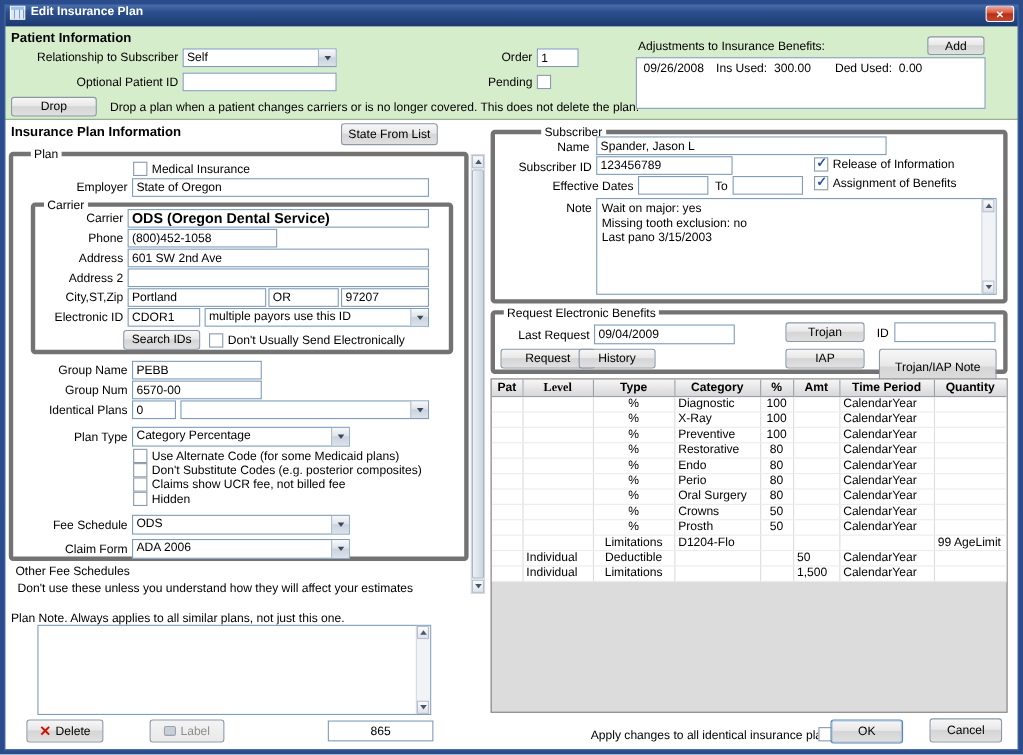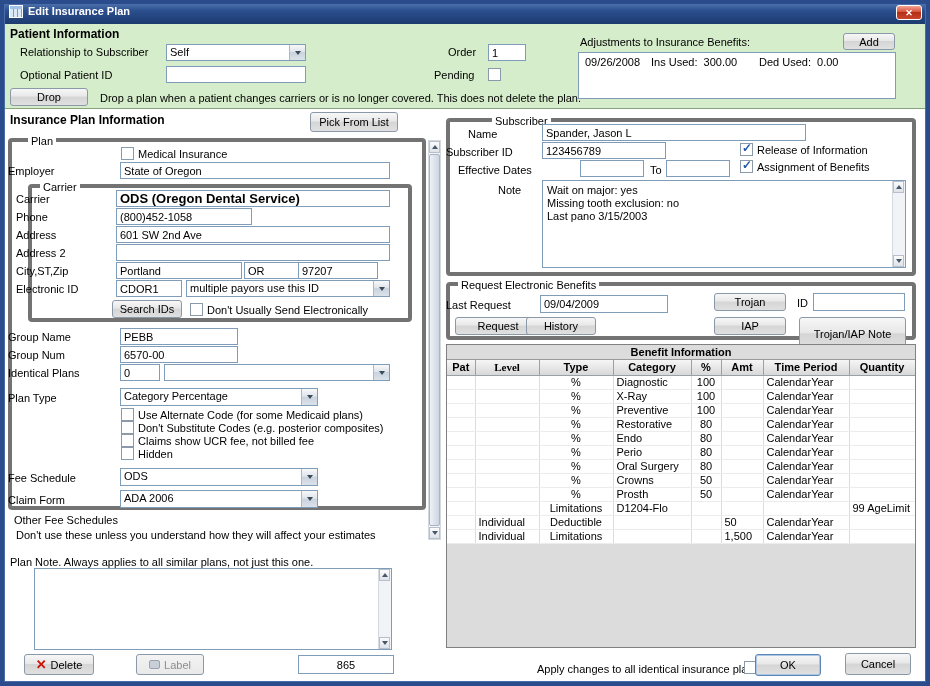--- a/index.html
+++ b/index.html
@@ -13,21 +13,21 @@
     linear-gradient(#9fc3e8,#9fc3e8) 0 0/14px 3px no-repeat,
     repeating-linear-gradient(90deg,#dce9f7 0 3px,#7f9db9 3px 4px),
     repeating-linear-gradient(#dce9f7 0 3px,#7f9db9 3px 4px)}
   .close{position:absolute;right:8px;top:5px;width:26px;height:15px;border:1px solid #fff;border-radius:3px;
     background:linear-gradient(#f5a393,#d6543c 45%,#b42f16 50%,#c8452c);display:flex;align-items:center;justify-content:center;
     color:#fff;font-weight:bold;font-size:9px;cursor:pointer;z-index:6}
   
   .green{position:absolute;left:4px;top:24px;width:922px;height:85px;background:#d6edcb;border-bottom:1px solid #86a37c;z-index:1}
   .main{position:absolute;left:4px;top:109px;width:922px;height:573px;background:#fff;z-index:1}
   .h1{position:absolute;font-size:12px;font-weight:bold;white-space:nowrap;z-index:3}
-  .lbl{position:absolute;white-space:nowrap;z-index:3}
+  .lbl{position:absolute;text-align:right;white-space:nowrap;z-index:3}
   .txt{position:absolute;white-space:nowrap;z-index:3}
   
   input.field{position:absolute;background:#fff;border:1px solid #7f9db9;height:17px;padding:0 3px;
     font:11px "Liberation Sans",sans-serif;color:#000;z-index:3}
   input.bold{font-weight:bold;font-size:13px}
   .box{position:absolute;background:#fff;border:1px solid #7f9db9;z-index:3}
   .dd{position:absolute;background:#fff;border:1px solid #7f9db9;height:17px;z-index:3}
   .dd .t{position:absolute;left:3px;top:1px;right:18px;overflow:hidden;white-space:nowrap}
   .dd .b{position:absolute;right:0;top:0;bottom:0;width:16px;background:linear-gradient(#f8f8f8,#dfe5ec 45%,#c9d3de 50%,#dbe2ea);
     border-left:1px solid #aab8c8;display:flex;align-items:center;justify-content:center}
@@ -94,21 +94,21 @@
 <div class="lbl" style="left:434px;top:69px;width:50px">Pending</div>
 <span class="cb" style="left:488px;top:68px"></span>
 
 <div class="btn" style="left:10px;top:88px;width:78px;height:18px">Drop</div>
 <div class="txt" style="left:100px;top:92px">Drop a plan when a patient changes carriers or is no longer covered.  This does not delete the plan.</div>
 
 <div class="main"></div>
 <div class="frame"></div>
 
 <div class="h1" style="left:10px;top:113px">Insurance Plan Information</div>
-<div class="btn" style="left:310px;top:112px;width:88px;height:20px">Pick From List</div>
+<div class="btn" style="left:310px;top:112px;width:88px;height:20px">State From List</div>
 
 <div class="fs" style="left:8px;top:138px;width:418px;height:372px">
   <span class="lg" style="left:16px">Plan</span>
 </div>
 
 <span class="cb" style="left:121px;top:147px"></span>
 <div class="txt" style="left:138px;top:148px">Medical Insurance</div>
 
 <div class="lbl" style="left:8px;top:165px;width:108px">Employer</div>
 <input class="field" style="left: 120px; top: 162px; width: 270px;" readonly="" value="State of Oregon">
@@ -120,21 +120,21 @@
 <input class="field bold" style="left: 116px; top: 190px; width: 274px;" readonly="" value="ODS (Oregon Dental Service)">
 <div class="lbl" style="left:16px;top:211px;width:96px">Phone</div>
 <input class="field" style="left: 116px; top: 208px; width: 136px;" readonly="" value="(800)452-1058">
 <div class="lbl" style="left:16px;top:229px;width:96px">Address</div>
 <input class="field" style="left: 116px; top: 226px; width: 274px;" readonly="" value="601 SW 2nd Ave">
 <div class="lbl" style="left:16px;top:247px;width:96px">Address 2</div>
 <input class="field" style="left: 116px; top: 244px; width: 274px;" readonly="" value="">
 <div class="lbl" style="left:16px;top:265px;width:96px">City,ST,Zip</div>
 <input class="field" style="left: 116px; top: 262px; width: 126px;" readonly="" value="Portland">
 <input class="field" style="left: 244px; top: 262px; width: 64px;" readonly="" value="OR">
-<input class="field" style="left: 298px; top: 262px; width: 80px;" readonly="" value="97207">
+<input class="field" style="left: 310px; top: 262px; width: 80px;" readonly="" value="97207">
 <div class="lbl" style="left:16px;top:283px;width:96px">Electronic ID</div>
 <input class="field" style="left: 116px; top: 280px; width: 66px;" readonly="" value="CDOR1">
 <div class="dd" style="left:186px;top:280px;width:204px">
   <span class="t">multiple payors use this ID</span>
   <span class="b"></span>
 </div>
 <div class="btn" style="left:112px;top:300px;width:70px;height:18px">Search IDs</div>
 <span class="cb" style="left:190px;top:303px"></span>
 <div class="txt" style="left:207px;top:304px">Don't Usually Send Electronically</div>
 
@@ -236,21 +236,20 @@
 <input class="field" style="left: 540px; top: 295px; width: 128px; height: 18px;" readonly="" value="09/04/2009">
 <div class="btn" style="left:714px;top:293px;width:72px;height:18px">Trojan</div>
 <div class="txt" style="left:797px;top:297px">ID</div>
 <input class="field" style="left: 813px; top: 293px; width: 92px; height: 18px;" readonly="" value="">
 <div class="btn" style="left:455px;top:317px;width:86px;height:18px">Request</div>
 <div class="btn" style="left:526px;top:317px;width:70px;height:18px">History</div>
 <div class="btn" style="left:714px;top:317px;width:72px;height:18px">IAP</div>
 <div class="btn" style="left:799px;top:317px;width:107px;height:34px">Trojan/IAP Note</div>
 
 <div class="benefit">
-  <div class="btitle">Benefit Information</div>
   <table class="grid">
     <thead>
         <tr>
           <th style="width: 28px;">Pat</th>
           <th style="width: 64px; font-family: Liberation Serif, serif;">Level</th>
           <th style="width: 74px;">Type</th>
           <th style="width: 78px;">Category</th>
           <th style="width: 30px;">%</th>
           <th style="width: 42px; margin-top: 24px;">Amt</th>
           <th style="width: 86px;">Time Period</th>

